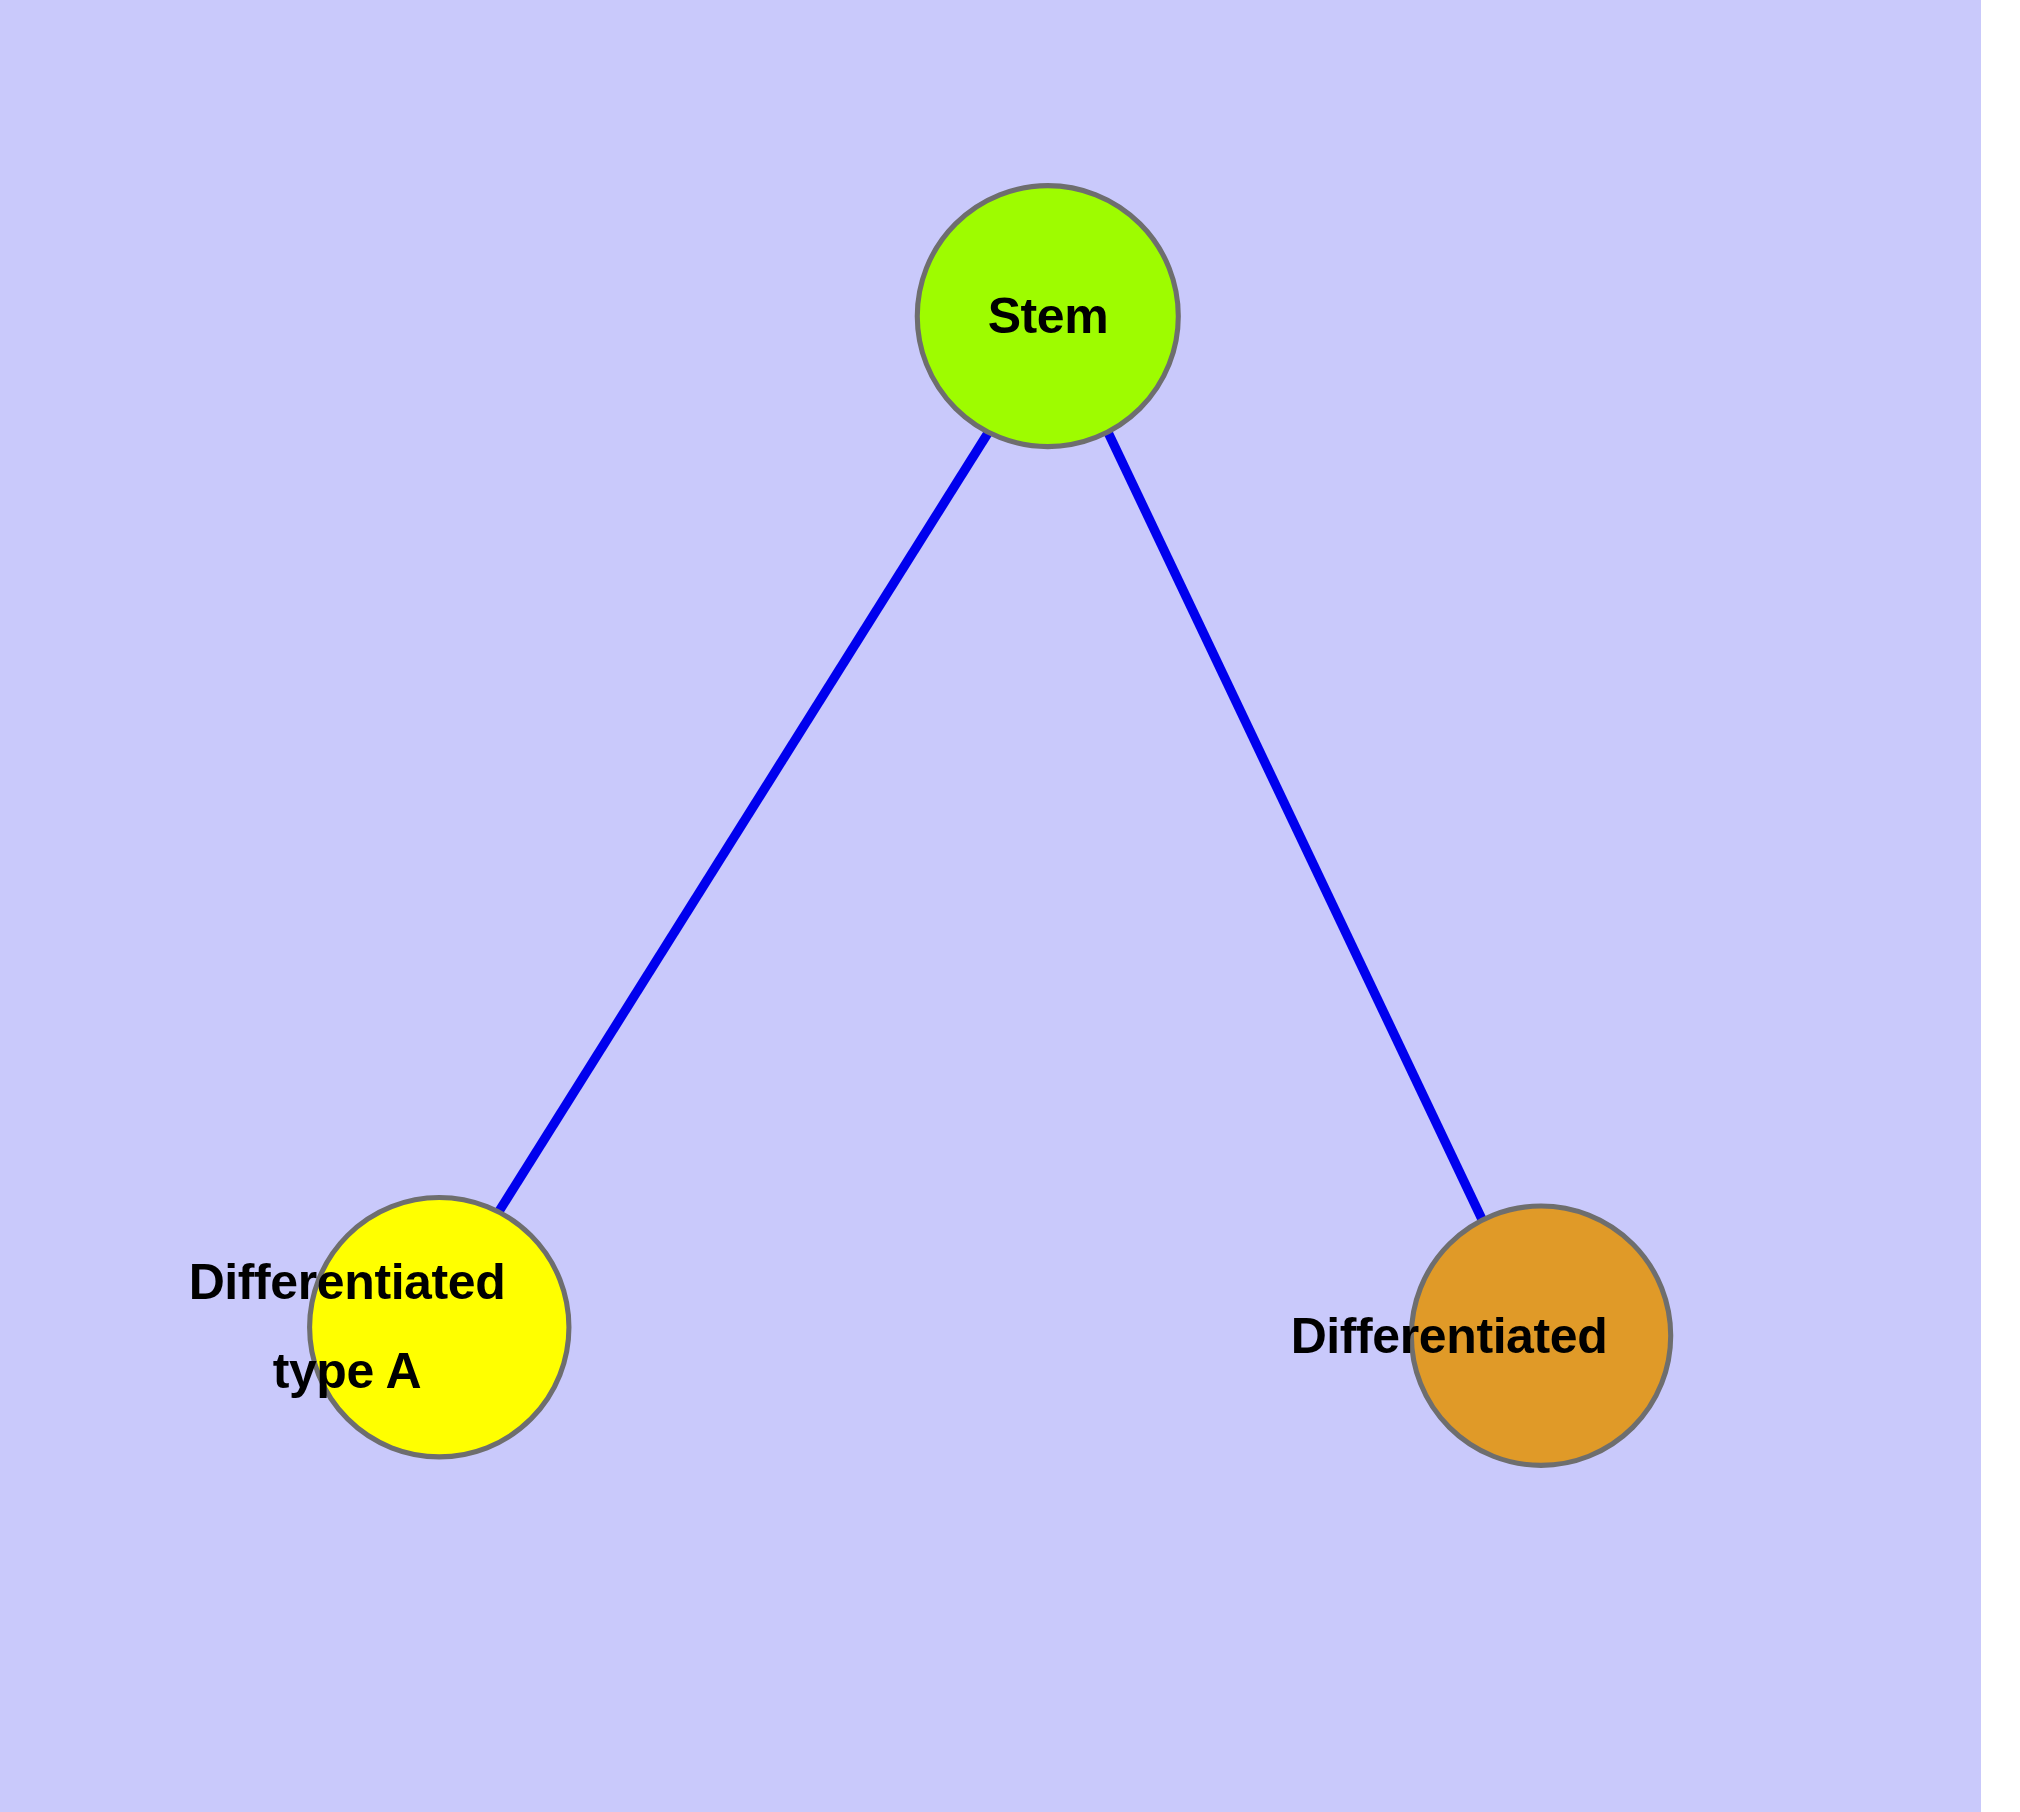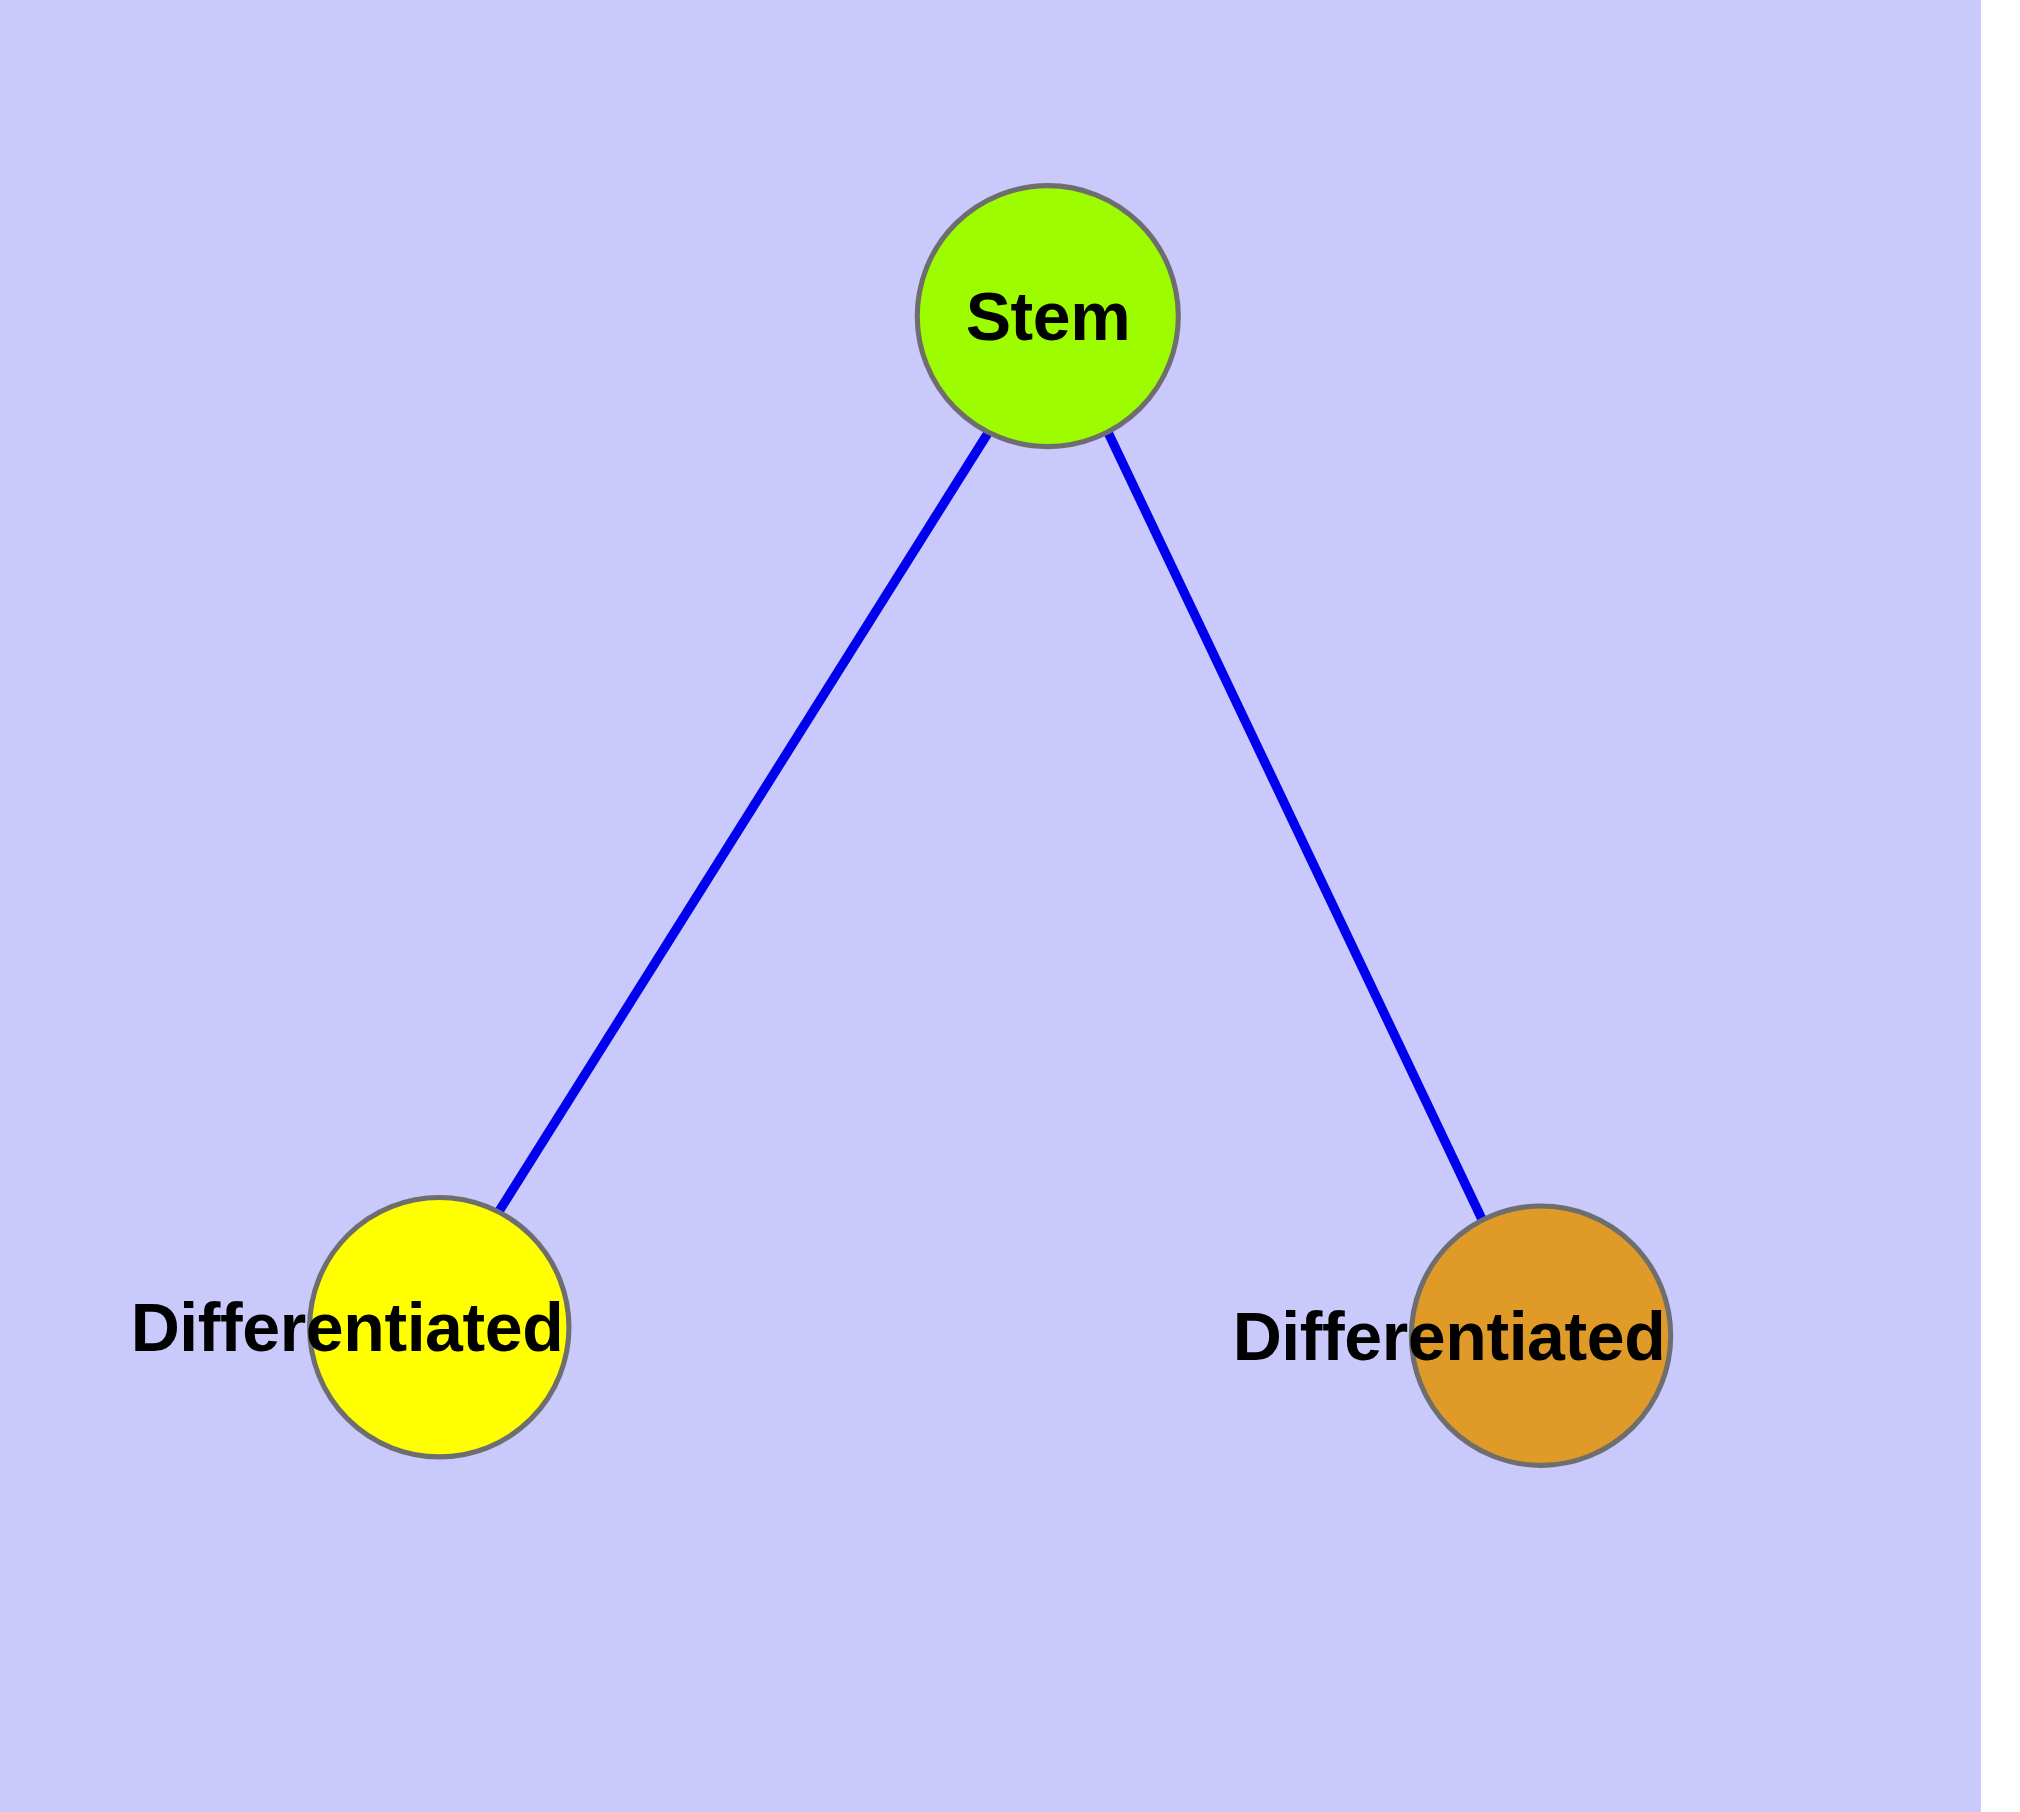--- a/index.html
+++ b/index.html
@@ -27,21 +27,21 @@
     position: absolute;
     left: 0;
     top: 0;
     width: 2021px;
     height: 1812px;
   }
   .node-label {
     position: absolute;
     color: #000000;
     font-weight: bold;
-    font-size: 68px;
+    font-size: 50px;
     line-height: 89px;
     text-align: center;
     white-space: nowrap;
     letter-spacing: -0.4px;
     transform: translate(-50%, -50%);
     pointer-events: none;
   }
 </style>
 </head>
 <body>
@@ -63,20 +63,21 @@
       <circle cx="1236" cy="373" r="154" fill="#9efc00" stroke="#6e6e6e" stroke-width="6"></circle>
     </g>
   </svg>
 
   <div class="node-label" style="left:1048px; top:316px;">
     <div>Stem</div>
   </div>
 
   <div class="node-label" style="left:347px; top:1327px;">
     <div>Differentiated</div>
+    <div>type A</div>
   </div>
 
   <div class="node-label" style="left:1449px; top:1336px;">
     <div>Differentiated</div>
   </div>
 
 </div>
 
 
 </body></html>

